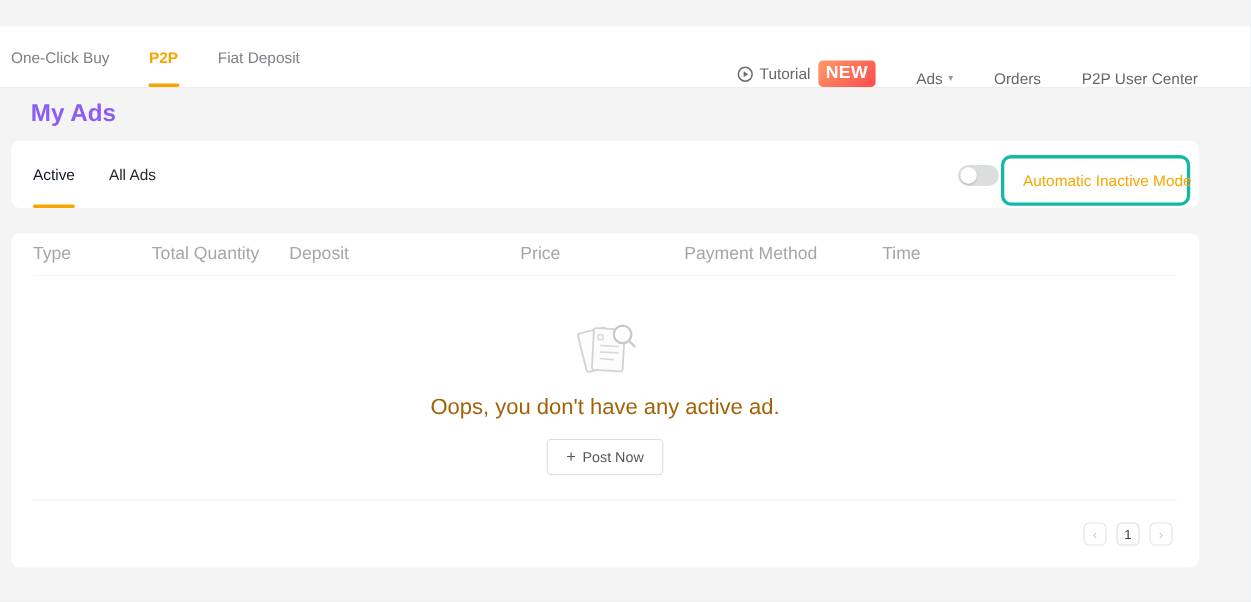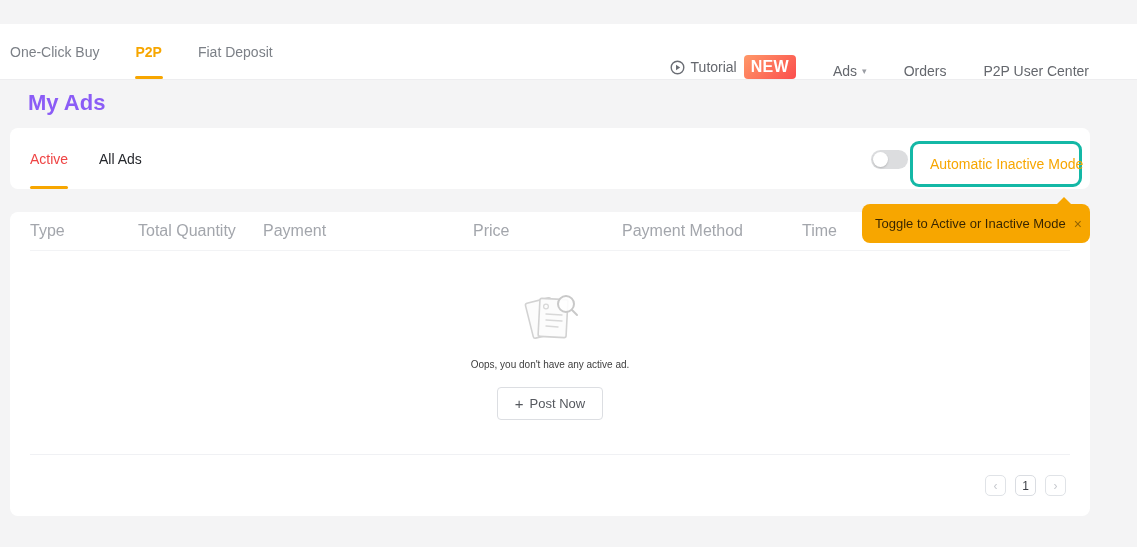--- a/index.html
+++ b/index.html
@@ -27,21 +27,21 @@
 
   
   .page-title { position:absolute; left:28px; top:90px; font-size:22px; font-weight:700;
                 color:#8b5cf6; }
 
   
   .card { position:absolute; background:#fff; border-radius:8px; }
   .card-tabs { left:10px; top:128px; width:1080px; height:61px; }
   .tab { position:absolute; top:0; height:100%; display:flex; align-items:center;
          font-size:14px; cursor:pointer; }
-  .tab-active-t { left:20px; color:#ef4444; }
+  .tab-active-t { left:20px; color:#0f172a; }
   .tab-active-t::after { content:""; position:absolute; left:0; bottom:0; width:100%;
          height:3px; background:#f7a600; border-radius:2px; }
   .tab-all { left:89px; color:#26282d; }
 
   .inactive-label { position:absolute; left:767px; top:0; height:100%; display:flex;
          align-items:center; font-size:14px; color:#33363c; }
   .toggle { position:absolute; left:861px; top:22px; width:37px; height:19px;
          border-radius:10px; background:#dcdddf; cursor:pointer; }
   .toggle-knob { position:absolute; left:2px; top:2px; width:15px; height:15px;
          border-radius:50%; background:#fff; box-shadow:0 1px 2px rgba(0,0,0,.18); }
@@ -66,21 +66,21 @@
   
   .card-table { left:10px; top:212px; width:1080px; height:304px; }
   .thead { position:absolute; left:20px; right:20px; top:0; height:38px;
            border-bottom:1px solid #f2f3f5; }
   .th { position:absolute; top:50%; transform:translateY(-50%); font-size:16px;
         color:#a3a6ac; white-space:nowrap; }
   .th0{left:0}.th1{left:108px}.th2{left:233px}.th3{left:443px}.th4{left:592px}.th5{left:772px}
 
   .empty { position:absolute; left:0; top:80px; width:100%; display:flex;
            flex-direction:column; align-items:center; }
-  .empty-msg { margin-top:13px; font-size:10px; color:#404040; }
+  .empty-msg { margin-top:13px; font-size:20px; color:#a16207; }
   .post-btn { margin-top:17px; display:flex; align-items:center; gap:6px;
               padding:8px 17px; background:#fff; border:1px solid #dcdee2;
               border-radius:4px; font-size:13px; color:#55585e; cursor:pointer; }
   .plus { font-size:15px; color:#55585e; line-height:1; }
 
   .bottom-divider { position:absolute; left:20px; right:20px; top:242px; height:1px;
                     background:#f0f1f4; }
   .pagination { position:absolute; right:24px; top:263px; display:flex; gap:9px; }
   .page-btn { width:21px; height:21px; border:1px solid #e0e3e7; border-radius:5px;
               background:#fff; display:flex; align-items:center; justify-content:center;
@@ -125,30 +125,26 @@
     <div class="toggle">
       <div class="toggle-knob"></div>
     </div>
 
     <div class="annotation-box">
       <div class="mini-divider"></div>
       <span class="auto-link">Automatic Inactive Mode</span>
     </div>
   </div>
 
-  <div class="tooltip">
-    <span class="tooltip-text">Toggle to Active or Inactive Mode</span>
-    <span class="tooltip-close">×</span>
-  </div>
 
   <div class="card card-table">
     <div class="thead">
       <span class="th th0">Type</span>
       <span class="th th1">Total Quantity</span>
-      <span class="th th2">Payment</span>
+      <span class="th th2">Deposit</span>
       <span class="th th3">Price</span>
       <span class="th th4">Payment Method</span>
       <span class="th th5">Time</span>
     </div>
 
     <div class="empty">
       <svg width="60" height="54" viewBox="0 0 60 54">
         <g fill="#fcfcfc" stroke="#d2d2d2" stroke-width="1.6">
           <rect x="9" y="8" width="26" height="36" rx="2" transform="rotate(-14 22 26)"></rect>
           <rect x="19" y="7" width="28" height="38" rx="2" transform="rotate(3 33 26)"></rect>

